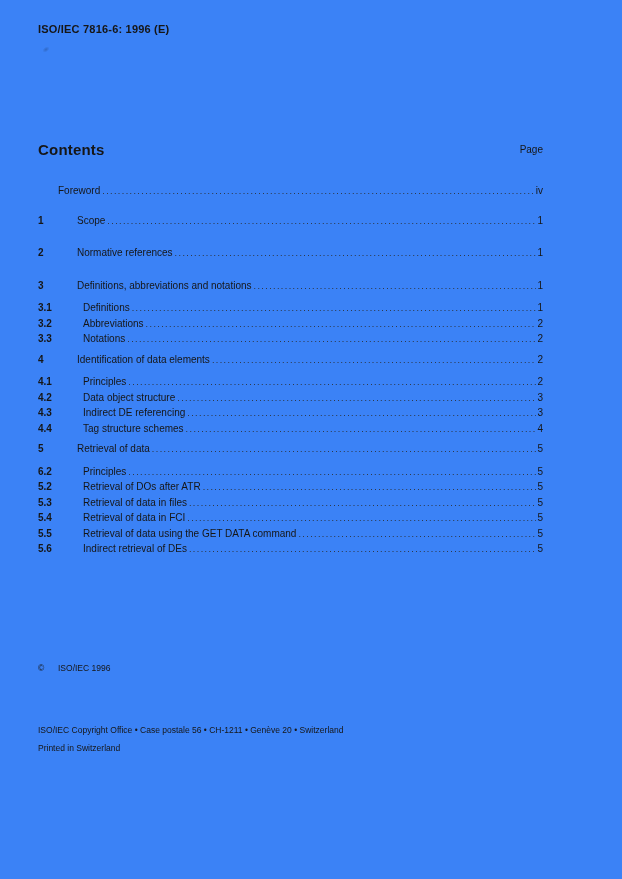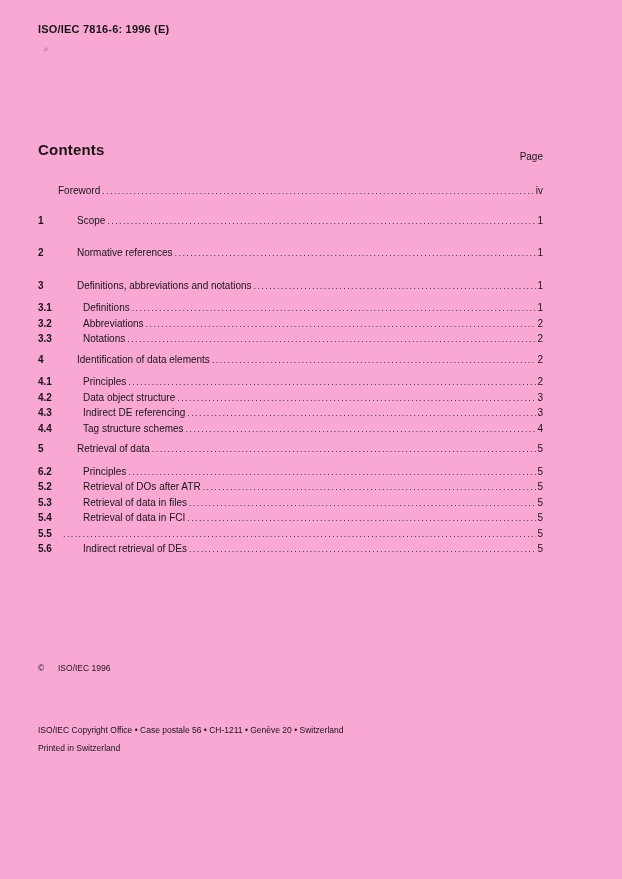--- a/index.html
+++ b/index.html
@@ -1,21 +1,21 @@
 <!DOCTYPE html>
 <html><head>
 <meta charset="utf-8">
 <style>
   html, body { margin: 0; padding: 0; background: #e8e8e8; }
   .page {
     position: relative;
     width: 622px;
     height: 879px;
     margin: 0 auto;
-    background: #f9a8d4;
+    background: #3b82f6;
     font-family: "Liberation Sans", sans-serif;
     color: #161616;
     overflow: hidden;
   }
 
   .doc-header {
     position: absolute;
     left: 38px;
     top: 23px;
     font-size: 11px;
@@ -37,21 +37,21 @@
     position: absolute;
     left: 38px;
     top: 141px;
     font-size: 15px;
     font-weight: 700;
     letter-spacing: 0.2px;
   }
 
   .page-label {
     position: absolute;
-    top: 151px;
+    top: 144px;
     right: 79px;
     font-size: 10px;
   }
 
   .toc {
     position: absolute;
     left: 38px;
     top: 183px;
     width: 505px;
   }
@@ -236,20 +236,21 @@
       <span class="pg">5</span>
     </div>
       <div class="toc-row l2">
       <span class="num">5.4</span>
       <span class="title">Retrieval of data in FCI</span>
       <span class="dots"></span>
       <span class="pg">5</span>
     </div>
       <div class="toc-row l2">
       <span class="num">5.5</span>
+      <span class="title">Retrieval of data using the GET DATA command</span>
       <span class="dots"></span>
       <span class="pg">5</span>
     </div>
       <div class="toc-row l2">
       <span class="num">5.6</span>
       <span class="title">Indirect retrieval of DEs</span>
       <span class="dots"></span>
       <span class="pg">5</span>
     </div>
     </div>

